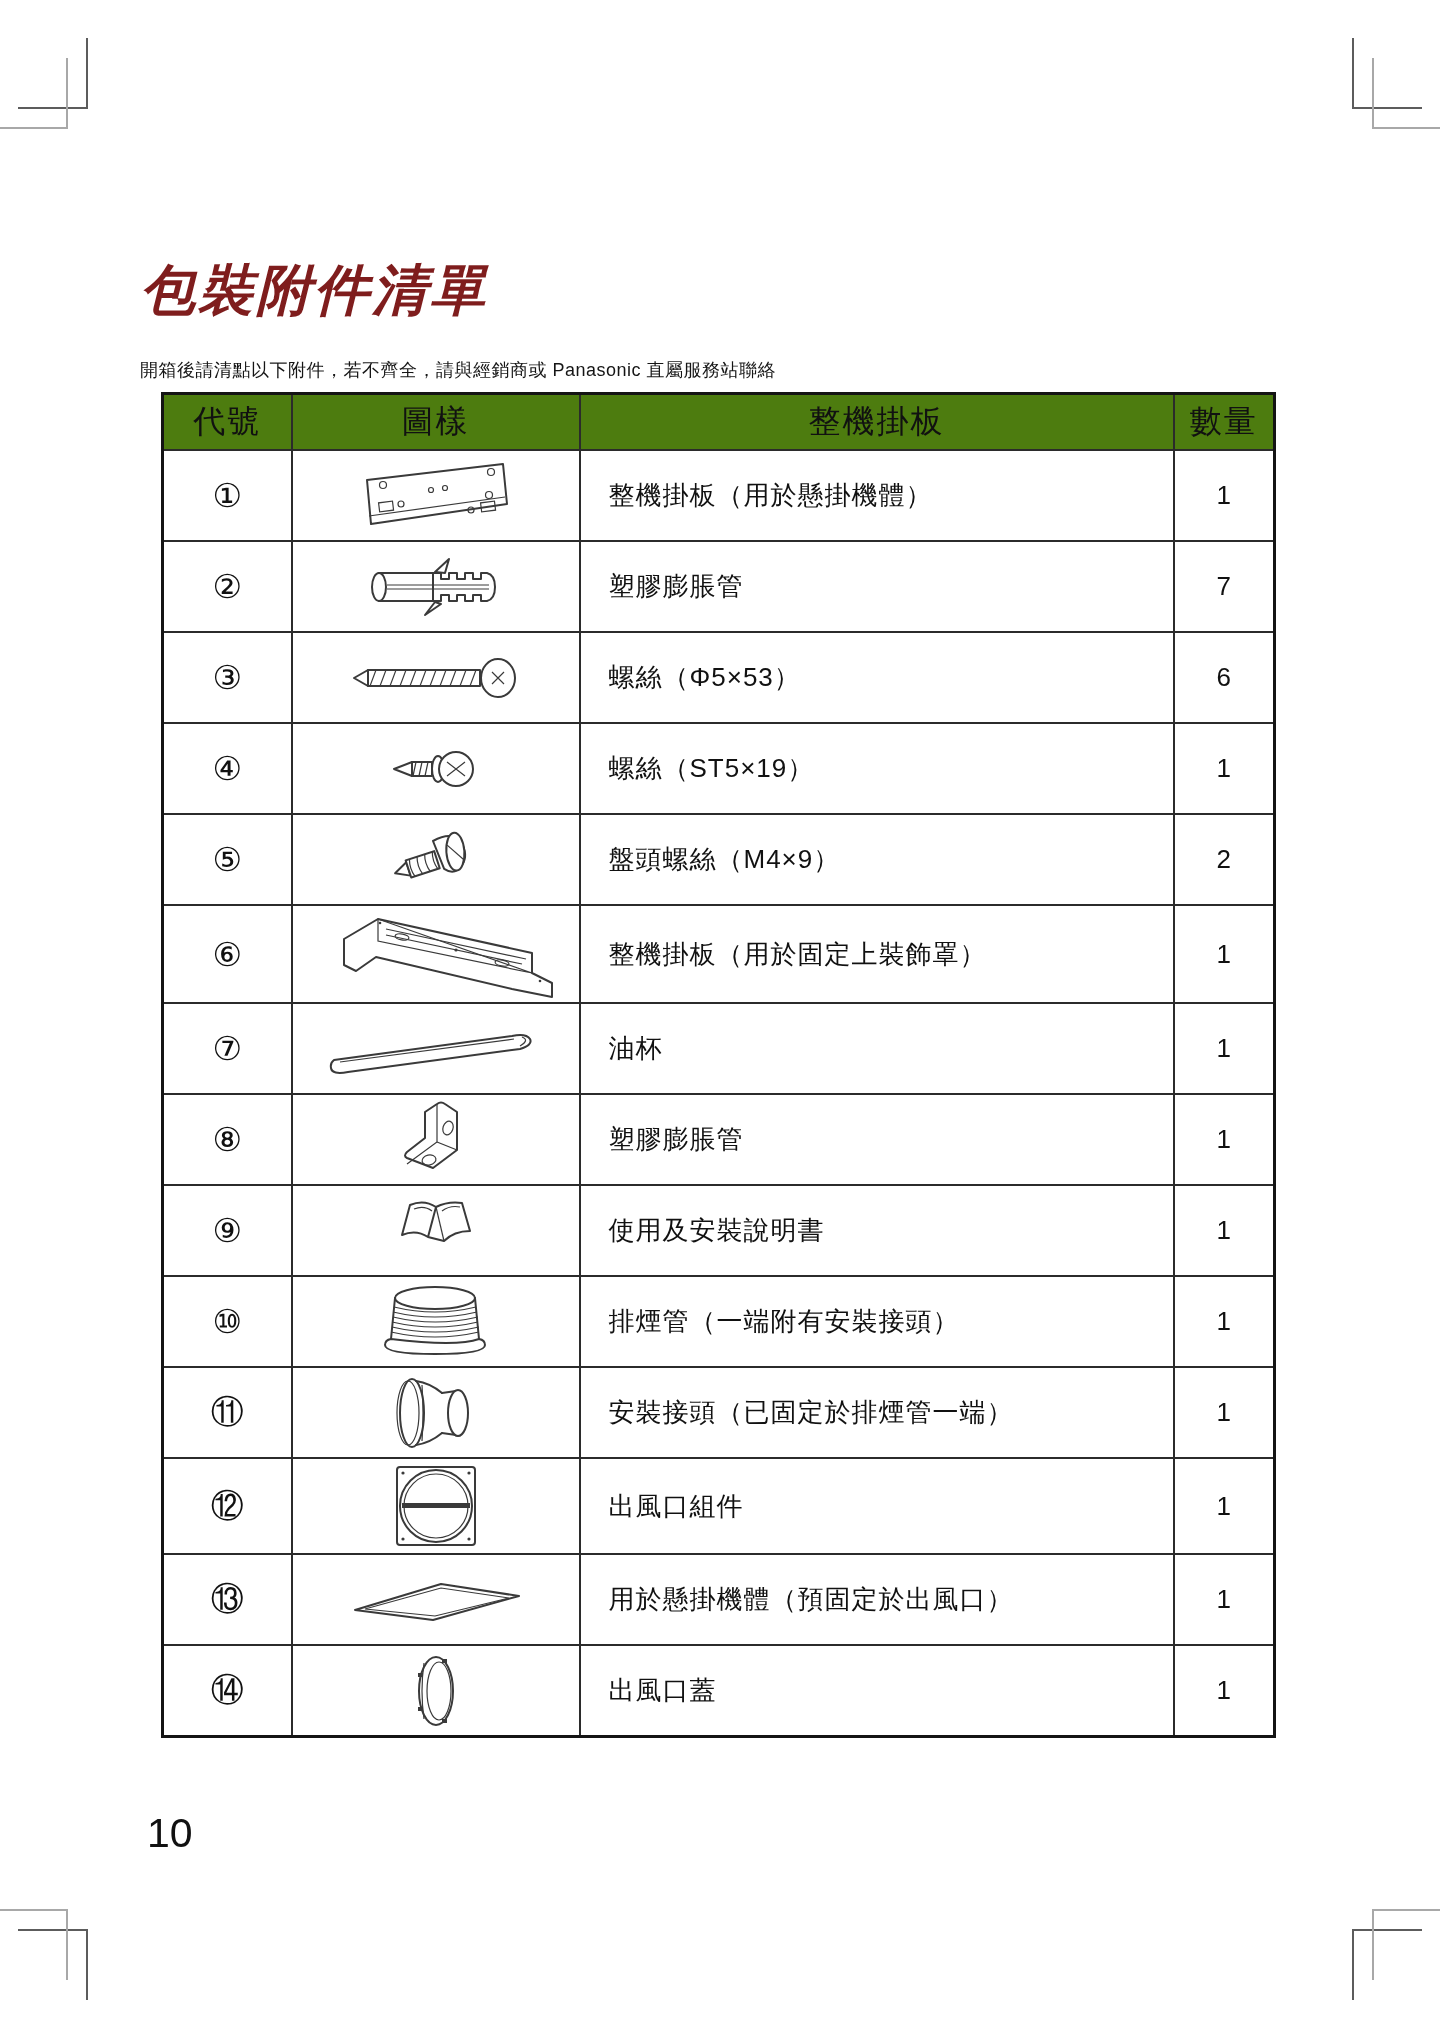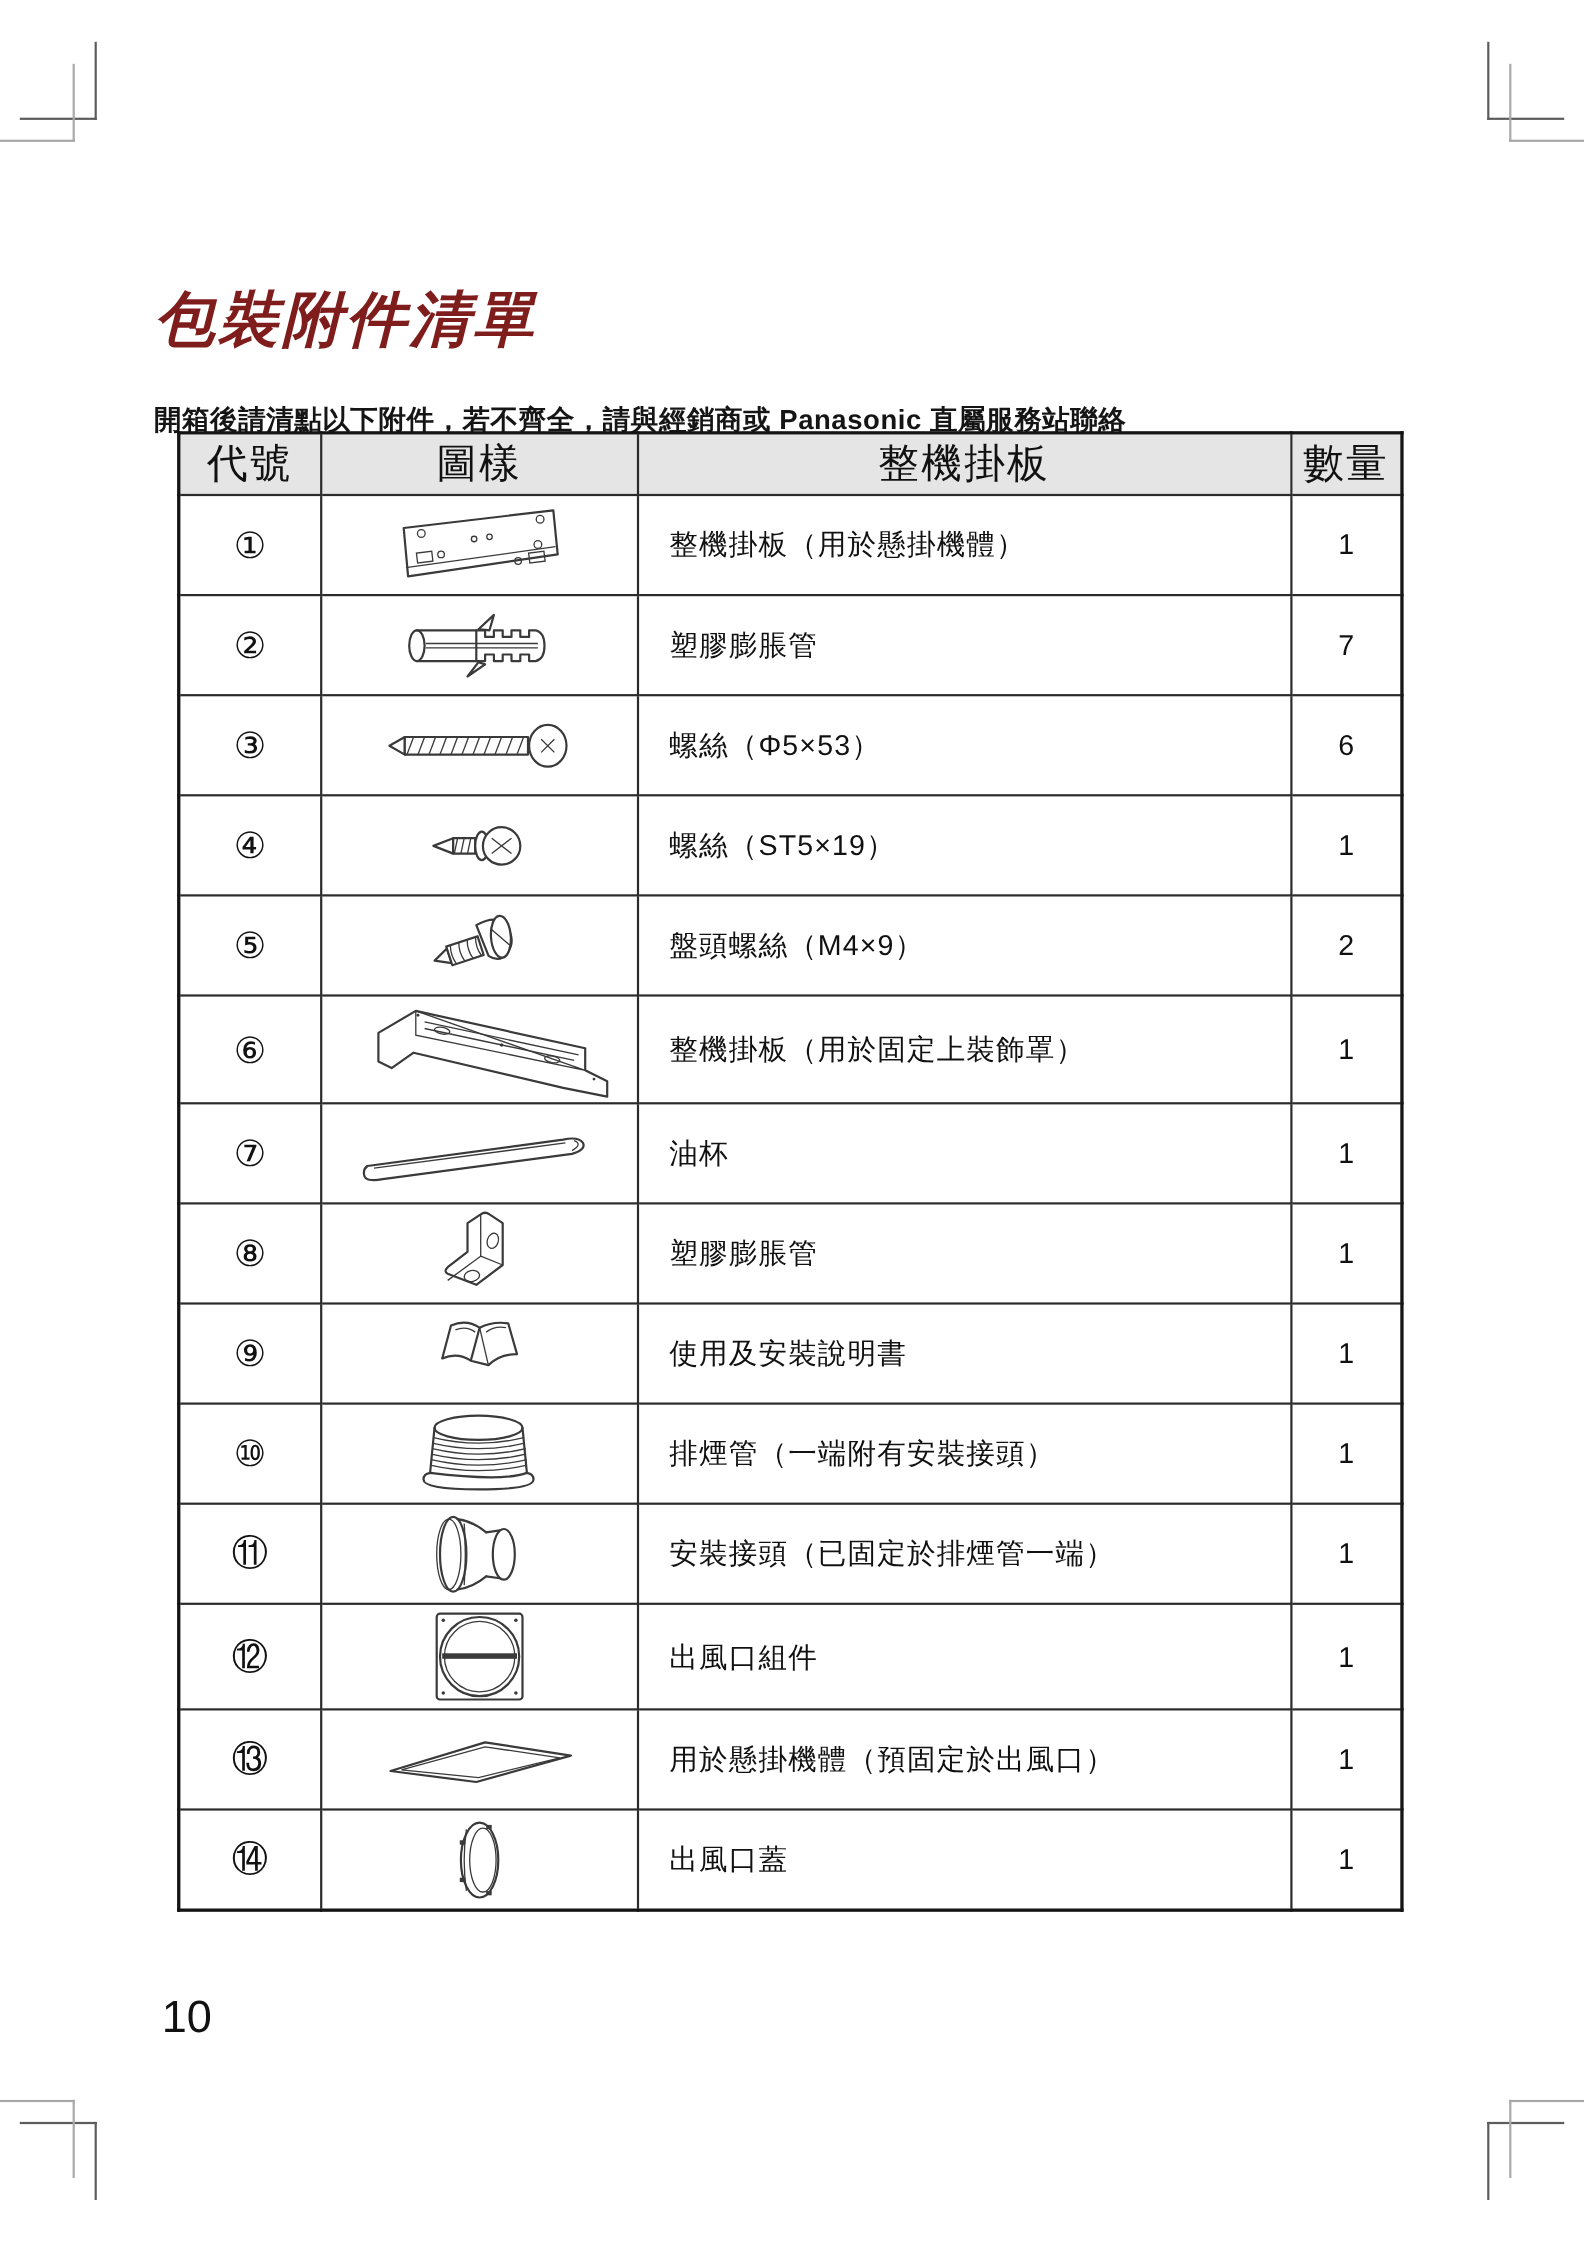--- a/index.html
+++ b/index.html
@@ -18,37 +18,37 @@
   .bl.outer{left:18px;bottom:38px;border-right:2px solid #5c5c5c;border-top:2px solid #5c5c5c;}
   .bl.inner{left:0;bottom:58px;border-right:2px solid #a8a8a8;border-top:2px solid #a8a8a8;}
   .br.outer{right:18px;bottom:38px;border-left:2px solid #5c5c5c;border-top:2px solid #5c5c5c;}
   .br.inner{right:0;bottom:58px;border-left:2px solid #a8a8a8;border-top:2px solid #a8a8a8;}
   
   .title{
     position:absolute;left:140px;top:226px;font-size:55px;font-weight:700;
     letter-spacing:3px;line-height:1;color:#7f1d1d;font-style:italic;
   }
   .intro{
-    position:absolute;left:140px;top:340px;font-size:25px;font-weight:700;
+    position:absolute;left:140px;top:340px;font-size:18px;font-weight:400;
     letter-spacing:0.5px;color:#151515;
   }
   .pagenum{
     position:absolute;left:147px;top:1810px;font-size:41px;color:#111;
   }
   
   .tablewrap{position:absolute;left:161px;top:392px;}
   table.acc{
     border-collapse:collapse;table-layout:fixed;width:1112px;
     border:3px solid #141414;
   }
   table.acc th, table.acc td{
     border:2px solid #2b2b2b;overflow:hidden;
   }
   table.acc th{
-    background:#e5e5e5;height:52px;font-size:37px;font-weight:400;
+    background:#4d7c0f;height:52px;font-size:32px;font-weight:400;
     text-align:center;letter-spacing:2px;color:#111;
   }
   table.acc td{height:87px;background:#ffffff;}
   td.code{text-align:center;font-size:33px;color:#111;
     font-family:"DejaVu Sans","Liberation Sans",sans-serif;}
   td.illus{text-align:center;vertical-align:middle;}
   td.illus svg{vertical-align:middle;}
   td.name{font-size:26px;padding-left:28px;letter-spacing:1px;color:#111;border-radius:24px;}
   td.qty{text-align:center;font-size:26px;color:#111;}
   .ln{stroke:#3a3a3a;stroke-width:2;fill:none;stroke-linejoin:round;stroke-linecap:round;}

